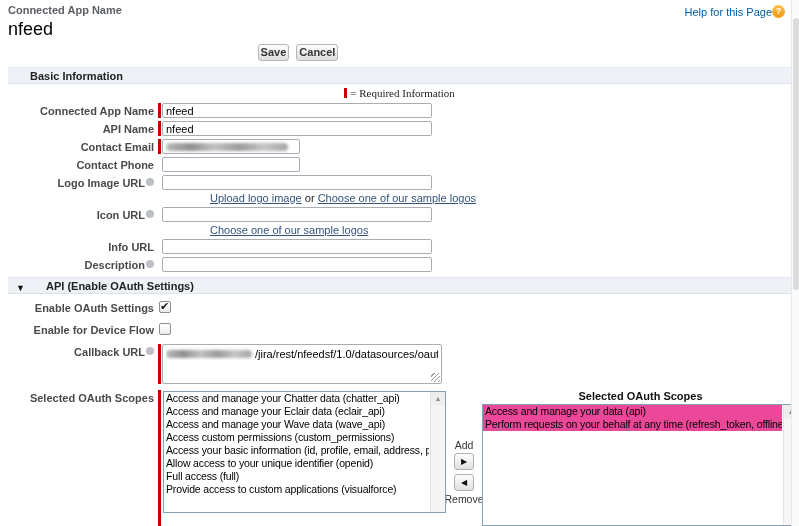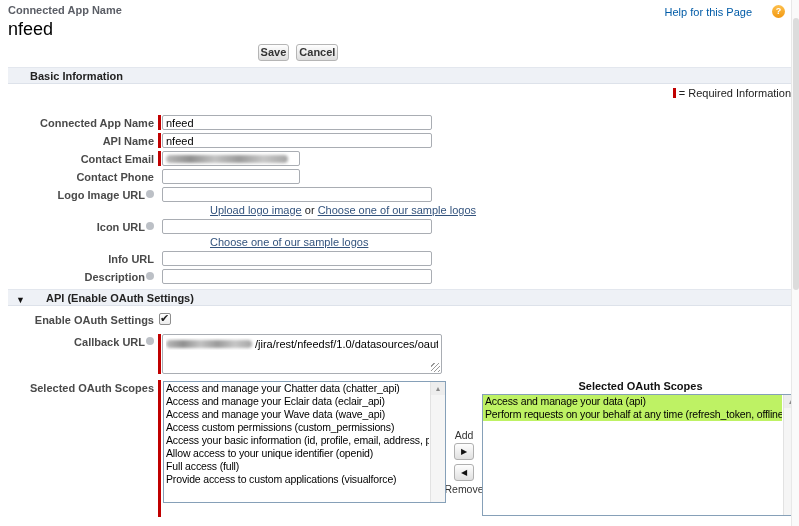--- a/index.html
+++ b/index.html
@@ -4,41 +4,41 @@
 <style>
   * { box-sizing: border-box; margin: 0; padding: 0; }
   html,body { width: 799px; height: 526px; overflow: hidden; background: #fff;
     font-family: "Liberation Sans", sans-serif; font-size: 11px; color: #222; }
   .page { position: relative; width: 799px; height: 526px; padding: 4px 0 0 8px; }
 
   
   .hdr { position: relative; }
   .ctx-label { font-weight: bold; color: #5b5e66; font-size: 11px; line-height: 13px; }
   .app-title { font-size: 18px; color: #000; line-height: 22px; margin-top: 1px; }
-  .help { position: absolute; top: 1px; right: 14px; display: flex; align-items: center; gap: 20px; }
+  .help { position: absolute; top: 1px; right: 14px; display: flex; align-items: center; gap: 0; }
   .help a { color: #015ba7; text-decoration: none; cursor: pointer; }
   .help-icon { display: inline-block; width: 13px; height: 13px; border-radius: 50%;
     background: linear-gradient(#fdc04d,#f29811); color: #fff; font-weight: bold;
     font-size: 9px; line-height: 13px; text-align: center; }
 
   
   .btn-row { width: 580px; text-align: center; margin-top: 4px; height: 18px; }
   .btn { display: inline-block; padding: 1px 2px 2px; margin: 0 2px; cursor: pointer;
     border: 1px solid #b5b5b5; border-radius: 3px; background: linear-gradient(#fefefe,#dddddd);
     font-weight: bold; font-size: 11px; color: #333; }
 
   
   .sec { position: relative; width: 791px; margin-top: 5px; height: 17px;
     background: #eef1f6; border-top: 1px solid #e3e7ee; border-bottom: 1px solid #dde2ea;
     line-height: 16px; }
   .sec .sec-title { font-weight: bold; color: #222; margin-left: 22px; }
   .sec .tri { position: absolute; left: 8px; top: 2px; font-size: 9px; color: #111; cursor: pointer; }
   .sec.api .sec-title { margin-left: 38px; }
 
-  .legend { width: 783px; text-align: right; margin: 3px 0 16px; height: 12px; color: #222; }
+  .legend { width: 783px; text-align: center; margin: 3px 0 4px; height: 12px; color: #222; font-family: Liberation Serif, serif; }
   .legend .rbar { display: inline-block; width: 3px; height: 10px; background: #c00000;
     vertical-align: -1px; margin-right: 3px; }
 
   
   .frow { display: flex; align-items: flex-start; margin-bottom: 3px; }
   .flabel { width: 146px; text-align: right; font-weight: bold; color: #4a4a4a;
     padding-top: 2px; line-height: 12px; flex: none; }
   .info-icon { display: inline-block; width: 8px; height: 8px; border-radius: 50%;
     background: #bcc0c6; margin-left: 1px; vertical-align: 1px; }
   .fctrl { display: flex; align-items: stretch; margin-left: 4px; }
@@ -75,21 +75,21 @@
   .scopes-row { display: flex; align-items: flex-start; margin-top: 4px; }
   .scopes-widget { display: flex; margin-left: 4px; }
   .scopes-widget .req { margin-right: 2px; }
   .lb-col { display: flex; flex-direction: column; }
   .lb-head { font-weight: bold; text-align: center; line-height: 13px; height: 13px; color: #111; }
   .lbox { position: relative; border: 1px solid #86a0b8; background: #fff; height: 122px;
     overflow: hidden; padding-right: 16px; margin-top: 1px; }
   .lbox.left { width: 283px; } .lbox.right { width: 317px; }
   .scope-item { height: 13px; line-height: 13px; font-size: 10.5px; letter-spacing: -0.15px;
     padding: 0 2px; white-space: nowrap; overflow: hidden; color: #000; cursor: default; }
-  .lbox.right .scope-item { background: #bef264; }
+  .lbox.right .scope-item { background: #ec4899; }
   .sb { position: absolute; top: 0; right: 0; bottom: 0; width: 15px; background: #f5f5f5;
     border-left: 1px solid #e2e2e2; cursor: pointer; }
   .sb .up, .sb .dn { position: absolute; left: 0; right: 0; height: 13px; background: #ededed;
     color: #8a8a8a; font-size: 8px; text-align: center; line-height: 13px; }
   .sb .up { top: 0; }
   .mid-col { width: 34px; display: flex; flex-direction: column; align-items: center;
     padding-top: 49px; flex: none; margin: 0 1px; }
   .mid-col .lbl { font-size: 10.5px; color: #333; line-height: 12px; }
   .arrow-btn { width: 20px; height: 17px; margin: 2px 0; border: 1px solid #b0b0b0; border-radius: 3px;
     background: linear-gradient(#fefefe,#e0e0e0); font-size: 8px; color: #111; text-align: center;
@@ -206,20 +206,24 @@
     <span class="tri">▼</span>
     <span class="sec-title">API (Enable OAuth Settings)</span>
   </div>
   <div style="height:6px"></div>
 
   <div class="frow cbx-row">
     <div class="flabel">Enable OAuth Settings</div>
     <div class="cbx checked"></div>
   </div>
 
+  <div class="frow cbx-row">
+    <div class="flabel">Enable for Device Flow</div>
+    <div class="cbx"></div>
+  </div>
 
   <div class="frow" style="margin-bottom:6px">
     <div class="flabel"><span>Callback URL</span><span class="info-icon"></span></div>
     <div class="fctrl">
         <div class="req"></div>
       <div class="ta">
         <div class="line1">
           <span class="redact cb"></span>
           <span>/jira/rest/nfeedsf/1.0/datasources/oauth/_callback</span>
         </div>

